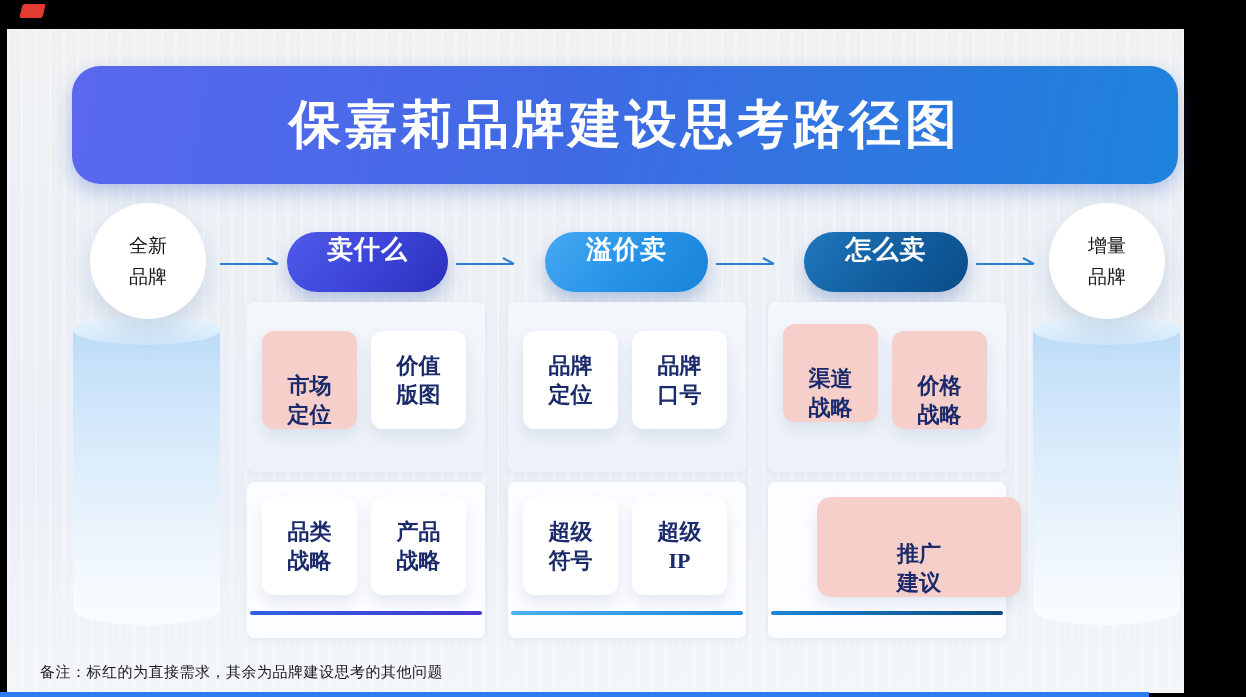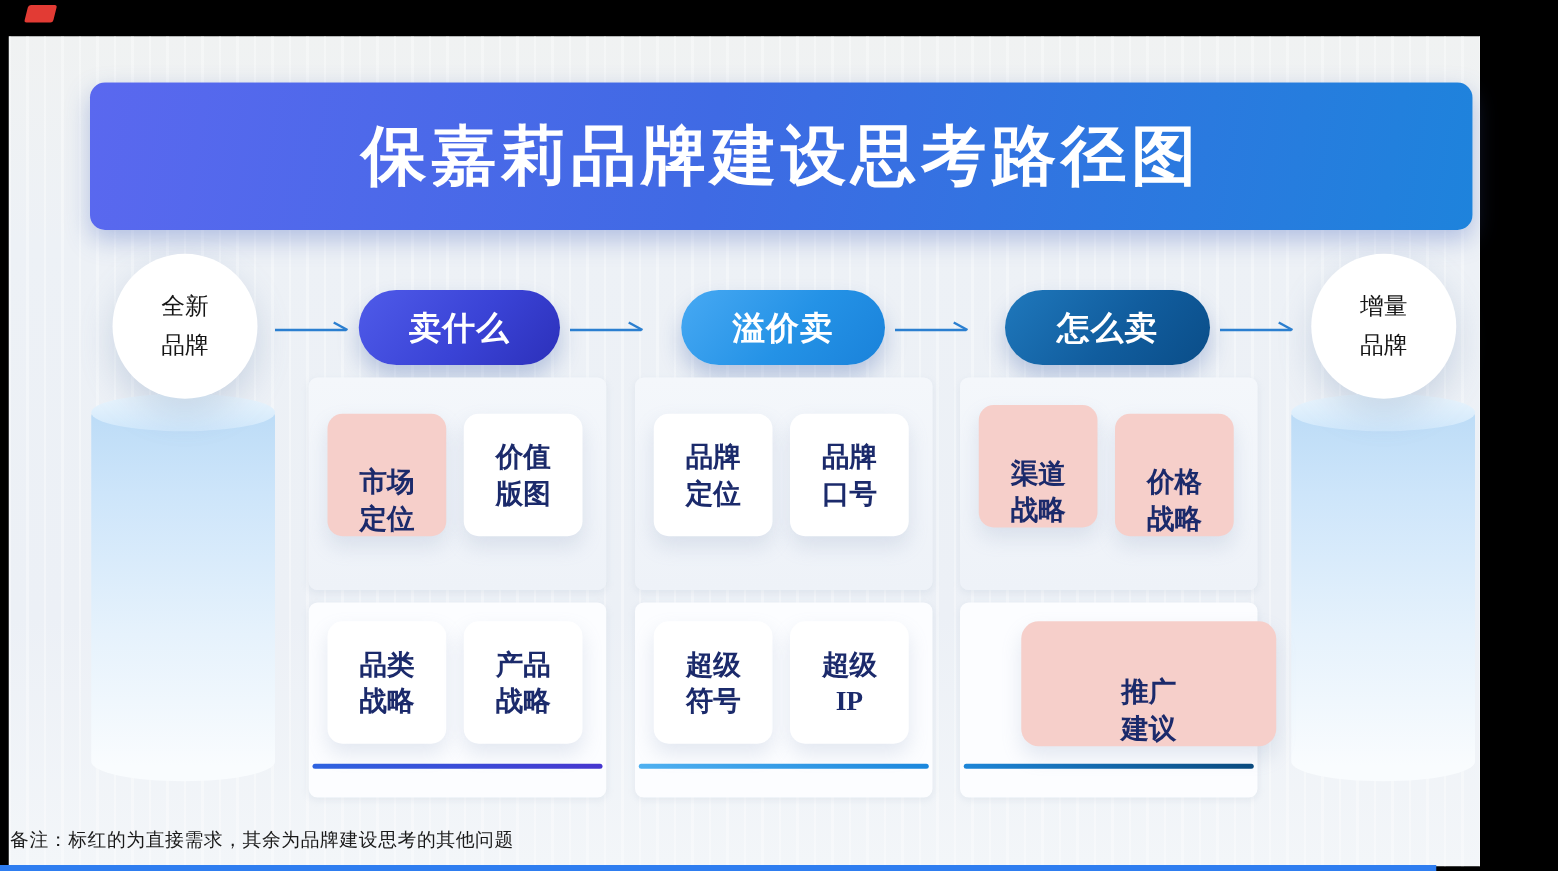--- a/index.html
+++ b/index.html
@@ -8,39 +8,39 @@
   
   .slide{position:absolute;left:7px;top:29px;width:1177px;height:664px;
          background:
            repeating-linear-gradient(90deg, rgba(255,255,255,.35) 0 2px, rgba(255,255,255,0) 2px 14px),
            linear-gradient(180deg,#f0f2f2 0%, #edf1f6 25%, #ecf0f6 70%, #f3f6f9 100%);}
   .logo{position:absolute;left:21px;top:4px;width:23px;height:14px;background:#e23b34;
         transform:skewX(-14deg);border-radius:2px;}
   .bottom-bar{position:absolute;left:0;top:692px;width:1149px;height:5px;background:#2e7df0;}
 
   
-  .banner{position:absolute;left:72px;top:66px;width:1106px;height:118px;border-radius:12px;
+  .banner{position:absolute;left:72px;top:66px;width:1106px;height:118px;border-radius:28px;
           background:linear-gradient(100deg,#5a68ef 0%,#3f6ae4 45%,#1e83dc 100%);
           box-shadow:0 8px 20px rgba(70,100,190,.35);
           display:flex;align-items:center;justify-content:center;}
   .banner h1{margin:0;color:#fff;font-size:52px;font-weight:bold;letter-spacing:4px;}
 
   
   .pedestal{position:absolute;top:317px;width:147px;height:308px;border-radius:74px/16px;
             background:linear-gradient(180deg,#b9daf6 0%,#cde5fa 25%,#e6f2fc 62%,#f9fcfe 96%);}
   .pedestal-top{position:absolute;left:0;top:-2px;width:147px;height:30px;border-radius:50%;
             background:linear-gradient(180deg,#ecf6fd,#cfe7fb);}
 
   
   .node-circle{position:absolute;top:203px;width:116px;height:116px;border-radius:50%;background:#fff;
            box-shadow:0 12px 26px rgba(110,140,180,.28);
            display:flex;flex-direction:column;align-items:center;justify-content:center;}
   .node-circle span{color:#151515;font-size:19px;font-weight:400;line-height:31px;}
   .pill{position:absolute;top:232px;height:60px;border-radius:30px;color:#fff;
-        display:flex;align-items:center;justify-content:center;
+        display:flex;justify-content:center;
         font-size:26px;font-weight:600;letter-spacing:1px;
         box-shadow:0 10px 18px rgba(40,80,160,.28);}
   .pill1{background:linear-gradient(130deg,#4f5be9 0%,#3a43d6 55%,#2c30ba 100%);}
   .pill2{background:linear-gradient(130deg,#47a9f3 0%,#2492e6 55%,#1a82da 100%);}
   .pill3{background:linear-gradient(130deg,#1f78bc 0%,#115d9e 55%,#0a4d88 100%);font-family:Liberation Serif, serif;}
   .arrow{position:absolute;top:256px;}
 
   
   .panel{position:absolute;width:238px;border-radius:7px;}
   .panel-top{top:302px;height:170px;background:linear-gradient(180deg,#f4f7fb,#eef2f8);
@@ -51,21 +51,21 @@
         display:flex;flex-direction:column;align-items:center;justify-content:center;}
   .card span{color:#1b2a6b;font-size:22px;font-weight:800;line-height:29px;}
   .card.pink{background:#f6cfca;justify-content:flex-end;}
   .card.wide{width:204px;height:100px;border-radius:14px;margin-left:32px;}
   .latin-serif span:last-child{font-family:"Liberation Serif",serif;}
   .panel-line{position:absolute;left:3px;width:232px;height:4px;border-radius:2px;}
   .pl1{background:linear-gradient(90deg,#2e63e0,#4636cf);}
   .pl2{background:linear-gradient(90deg,#4fb0f0,#1b87dd);}
   .pl3{background:linear-gradient(90deg,#1d86d8,#0a4a7e);}
 
-  .note{position:absolute;left:8px;top:663px;font-size:15px;color:#1a1a1a;letter-spacing:.5px;}
+  .note{position:absolute;left:8px;top:663px;font-size:15px;color:#1a1a1a;letter-spacing:.5px;padding-left:32px;}
 </style>
 </head>
 <body>
 
 <div class="stage">
 
   <div class="slide"></div>
   <div class="logo"></div>
 
   <div class="pedestal" style="left:73px;">

